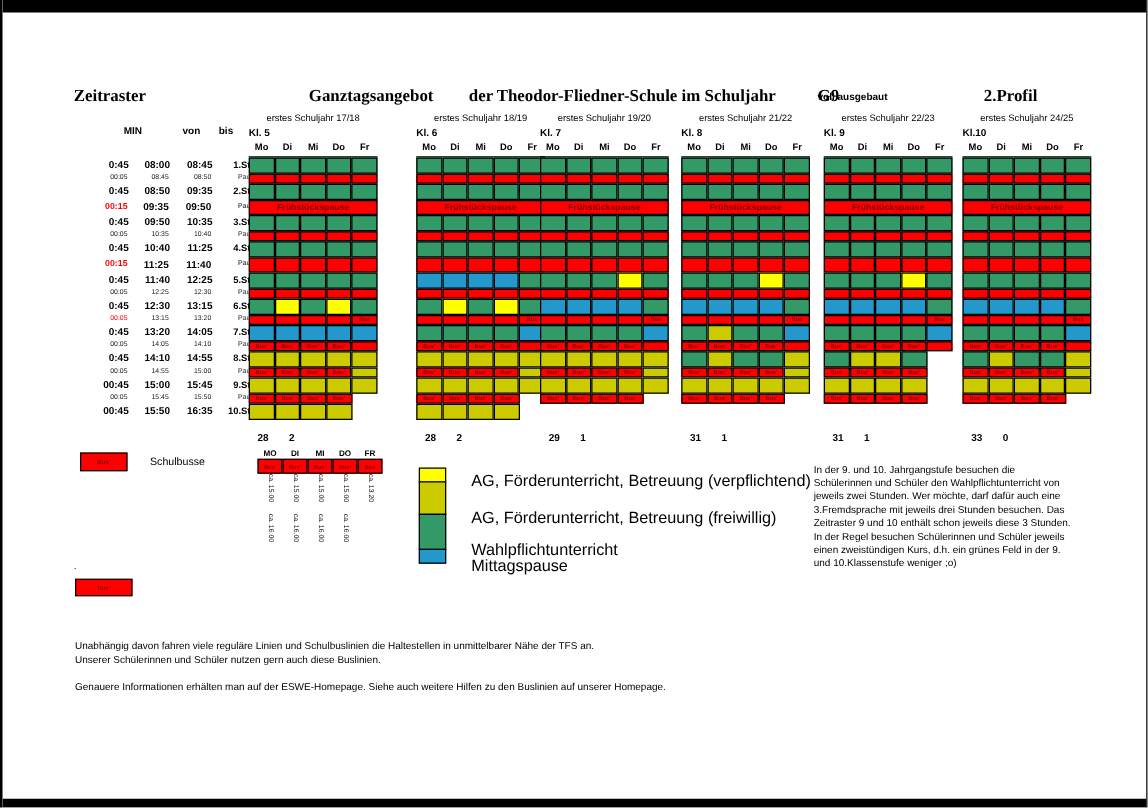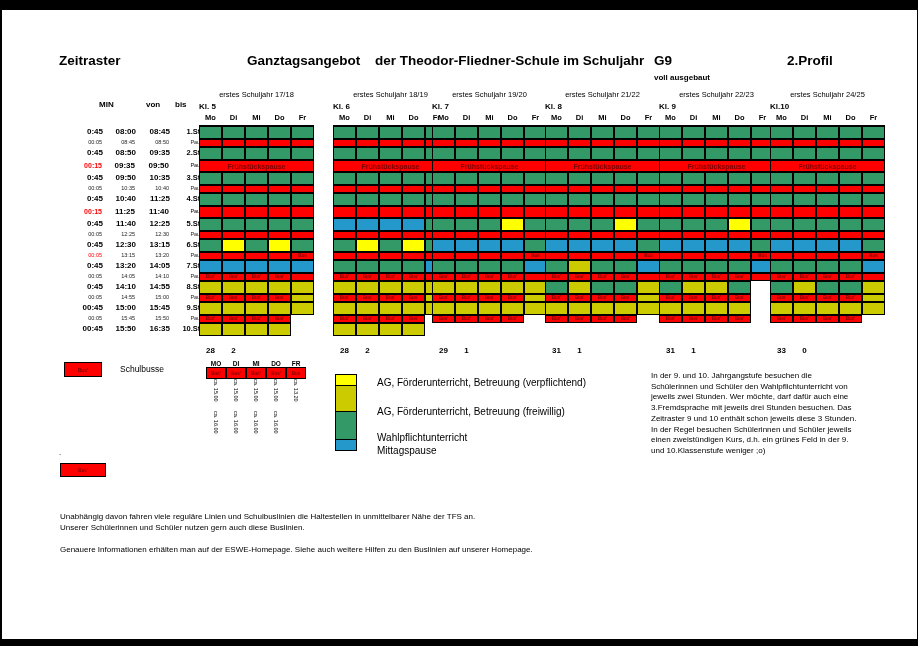--- a/index.html
+++ b/index.html
@@ -2,40 +2,40 @@
 <html style="--green: #339966; --red: #FF0000; --yellow: #FFFF00; --dark_yellow: #CBCB00; --blue: #2598CB; --bus_text: #7F0000;"><head>
 <meta charset="utf-8">
 <style>
   html,body{margin:0;padding:0;background:#888;}
   #page{position:relative;width:918px;height:646px;background:#fff;overflow:hidden;
         font-family:"Liberation Sans",sans-serif;color:#000;box-sizing:border-box;
         border-left:2px solid #000;border-right:1px solid #000;}
   .abs{position:absolute;}
   #topbar{left:0;top:0;width:918px;height:10px;background:#000;}
   #bottombar{left:0;top:639px;width:918px;height:7px;background:#000;}
-  .title{font-family:Liberation Sans, sans-serif;font-weight:bold;font-size:13.5px;white-space:nowrap;}
+  .title{font-family:Liberation Serif, serif;font-weight:bold;font-size:13.5px;white-space:nowrap;margin-top:16px;}
   .smallbold{font-size:8px;font-weight:bold;}
   
   #time-header span{position:absolute;font-size:8px;font-weight:bold;padding-left:40px;}
   #time-rows{left:40px;top:125px;width:166px;}
   .trow{display:flex;align-items:center;}
   .trow.std{height:13px;font-size:8px;font-weight:bold;justify-content:center;}
   .trow.p15{height:12px;font-size:8px;font-weight:bold;}
   .trow.p5{height:8px;font-size:5.5px;color:#222;}
   .t-min{width:60px;text-align:right;}
   .t-von{width:33px;text-align:right;}
   .t-bis{width:34px;text-align:right;}
   .t-label{width:37px;text-align:right;}
   .trow.std .t-label{font-size:7.5px;}
   .trow.p15 .t-label,.trow.p15 .t-min{font-size:5.5px;font-weight:normal;}
   .trow.p15 .t-min{font-weight:bold;font-size:7px;}
   .trow.p15 .t-von,.trow.p15 .t-bis{font-size:8px;}
   .red{color:var(--red);}
   
-  .sched{position:absolute;top:90px;width:115px;}
+  .sched{position:absolute;top:90px;width:103px;}
   .g-year{height:12px;font-size:7.5px;text-align:center;white-space:nowrap;}
   .g-class{height:11px;font-size:8px;font-weight:bold;}
   .g-days{height:12px;display:flex;border-bottom:1.5px solid #000;}
   .g-day{width:23px;text-align:center;font-size:7.5px;font-weight:bold;}
   .grow{display:flex;}
   .grow.std{height:13px;}
   .grow.p15{height:12px;}
   .grow.p5{height:8px;}
   .cell{box-sizing:border-box;width:23px;height:100%;border:1px solid #000;}
   .cell.empty{background:transparent;border:none;}
@@ -64,21 +64,21 @@
   .bt-dep span{writing-mode:vertical-rl;font-size:5.5px;white-space:nowrap;}
   
   #legend-boxes{left:333px;top:374px;width:22px;}
   #legend-boxes .lg{box-sizing:border-box;width:22px;border:1px solid #000;margin-top:-1px;}
   #legend-boxes .lg:nth-child(1){height:12px;margin-top:0;}
   #legend-boxes .lg:nth-child(2){height:27px;}
   #legend-boxes .lg:nth-child(3){height:29px;}
   #legend-boxes .lg:nth-child(4){height:12px;}
   .lgY{background:var(--yellow);} .lgD{background:var(--dark_yellow);}
   .lgG{background:var(--green);}  .lgB{background:var(--blue);}
-  #legend-labels div{position:absolute;left:375px;font-size:10px;white-space:nowrap;}
+  #legend-labels div{position:absolute;left:375px;font-size:13px;white-space:nowrap;}
   #legend-labels div:nth-child(1){top:377px;}
   #legend-labels div:nth-child(2){top:406px;}
   #legend-labels div:nth-child(3){top:432px;}
   #legend-labels div:nth-child(4){top:445px;}
   
   #note-right{left:649px;top:371px;width:272px;font-size:8px;line-height:10.7px;white-space:pre-line;}
   #bottom-bus-box{left:58px;top:463px;width:44px;height:12px;background:var(--red);
       border:1.5px solid #000;display:flex;align-items:center;justify-content:center;
       color:var(--bus_text);font-size:4.5px;font-weight:bold;}
   .bottom-par{position:absolute;left:58px;font-size:8px;line-height:11px;white-space:pre-line;}

